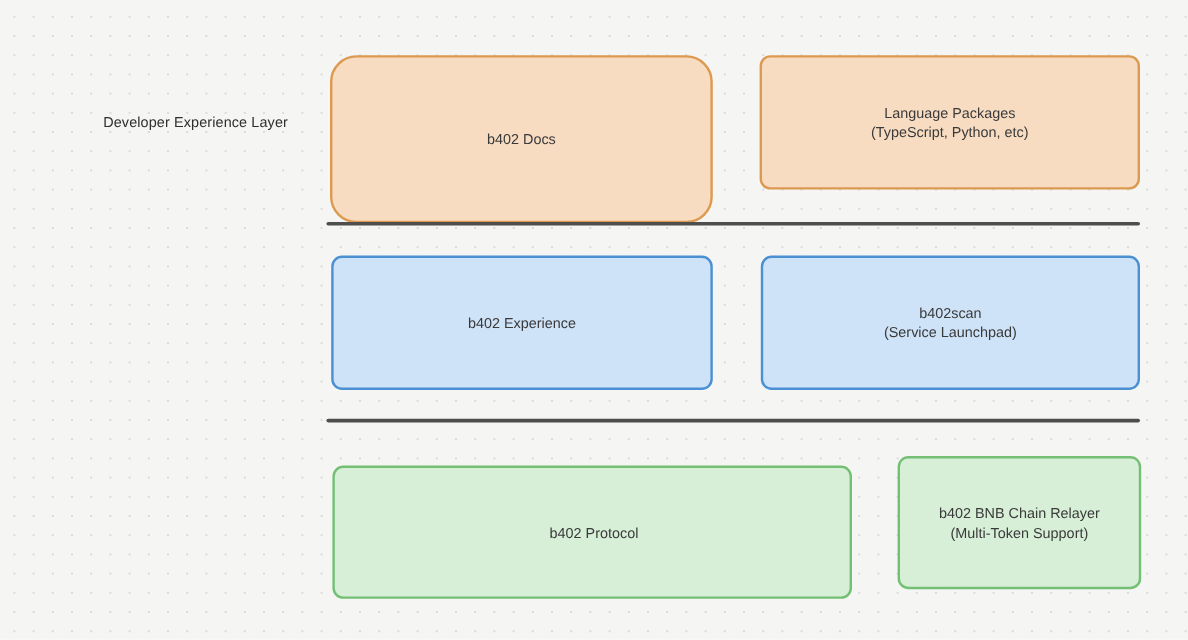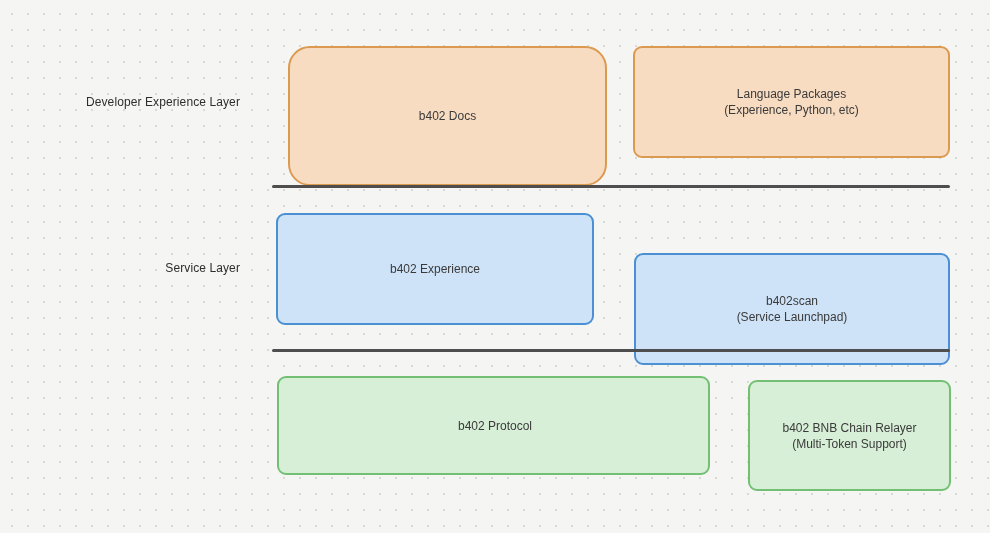--- a/index.html
+++ b/index.html
@@ -49,46 +49,45 @@
     width: 678px;
     height: 3px;
     border-radius: 2px;
     background-color: #4e4e4e;
   }
   
   #label-dev      { top: 95px; }
   #label-service  { top: 261px; }
   #label-protocol { top: 429px; }
 
-  #box-docs        { top: 46px;  left: 288px; width: 319px; height: 140px; border-radius: 22px; }
+  #box-docs        { top: 46px;  left: 275px; width: 319px; height: 140px; border-radius: 22px; }
   #box-langpkgs    { top: 46px;  left: 633px; width: 317px; height: 112px; }
   #divider-1       { top: 185px; }
   #box-facilitator { top: 213px; left: 276px; width: 318px; height: 112px; }
-  #box-scan        { top: 213px; left: 634px; width: 316px; height: 112px; margin-top: 40px; }
+  #box-scan        { top: 213px; left: 634px; width: 316px; height: 112px; }
   #divider-2       { top: 349px; }
-  #box-protocol    { top: 376px; left: 277px; width: 433px; height: 99px; padding-left: 13px; }
+  #box-protocol    { top: 388px; left: 277px; width: 433px; height: 111px; padding-left: 13px; }
   #box-relayer     { top: 380px; left: 748px; width: 203px; height: 111px; align-items: center; }
 </style>
 </head>
 <body>
 
 <div class="canvas">
 
   <div class="layer-label" id="label-dev">Developer Experience Layer</div>
 
-  <div class="layer-label" id="label-service">Service Layer</div>
 
 
   <div class="node orange" id="box-docs" style="background-color: rgb(248, 220, 194); border-color: rgb(220, 154, 81);">
     <span>b402 Docs</span>
   </div>
 
   <div class="node orange" id="box-langpkgs" style="background-color: rgb(248, 220, 194); border-color: rgb(220, 154, 81);">
     <span>Language Packages</span>
-    <span>(Experience, Python, etc)</span>
+    <span>(TypeScript, Python, etc)</span>
   </div>
 
   <div class="divider" id="divider-1" style="background-color: rgb(78, 78, 78);"></div>
 
   <div class="node blue" id="box-facilitator" style="background-color: rgb(206, 227, 248); border-color: rgb(74, 144, 211);">
     <span>b402 Experience</span>
   </div>
 
   <div class="node blue" id="box-scan" style="background-color: rgb(206, 227, 248); border-color: rgb(74, 144, 211);">
     <span>b402scan</span>

